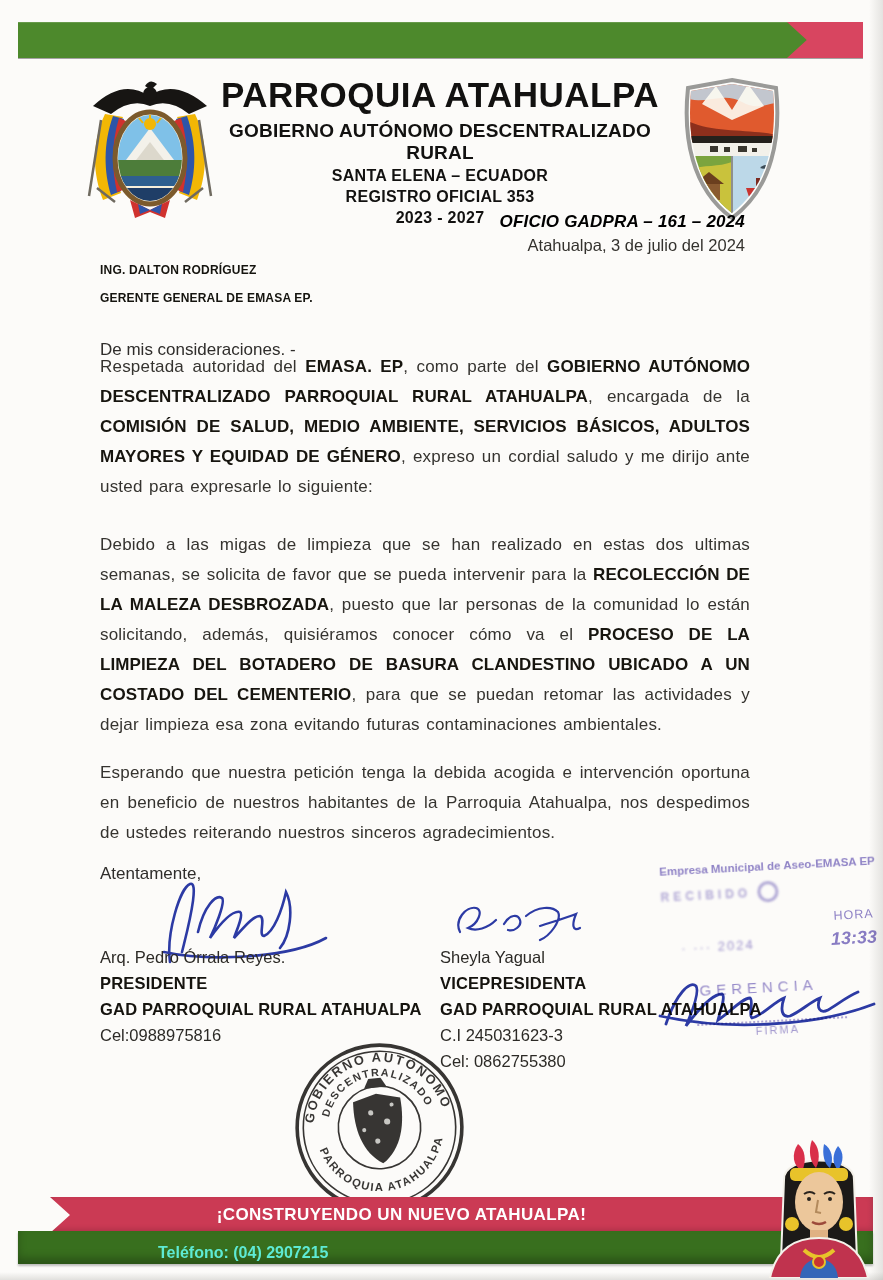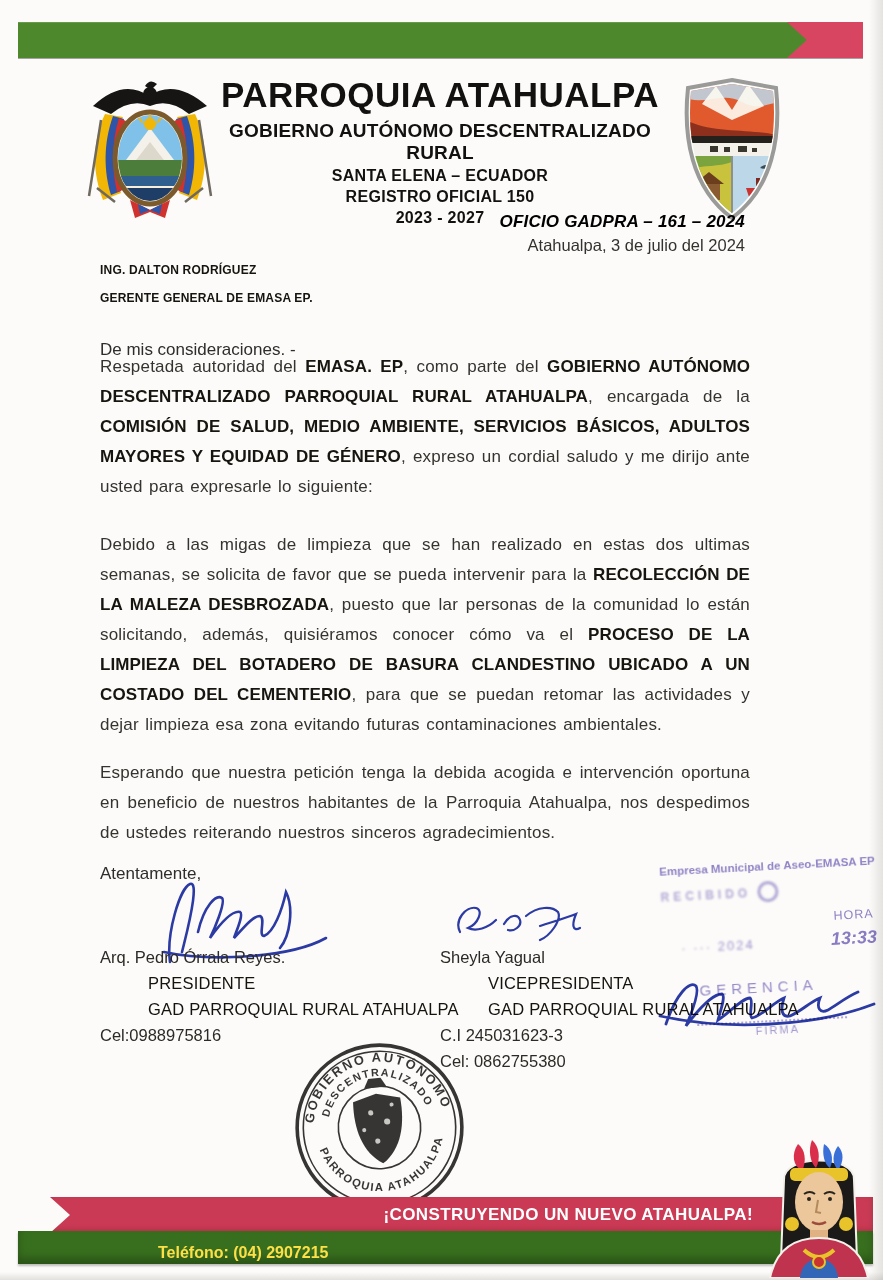--- a/index.html
+++ b/index.html
@@ -41,21 +41,21 @@
   
   .salut{position:absolute;left:100px;top:340px;font-size:17px;}
   .para{position:absolute;left:100px;width:650px;font-size:17px;line-height:30px;
     text-align:justify;letter-spacing:.2px;word-spacing:1.5px;color:#35332f;}
   .para .b{font-weight:800;color:#17150f;letter-spacing:.1px;}
   .p1{top:352px;} .p2{top:530px;} .p3{top:758px;}
   .closing{position:absolute;left:100px;top:864px;font-size:17px;}
 
   
   .sig-col{position:absolute;top:944px;font-size:16.5px;line-height:26px;color:#2c2a26;}
-  .sig-col .t{font-weight:400;color:#15130e;letter-spacing:.2px;margin-left:48px;}
+  .sig-col .t{font-weight:700;color:#15130e;letter-spacing:.2px;}
   .col-left{left:100px;} .col-right{left:440px;}
   .sig-svg{position:absolute;mix-blend-mode:multiply;}
   .sig-pedro{left:140px;top:872px;}
   .sig-sheyla{left:448px;top:896px;}
   .sig-stamp{left:652px;top:968px;z-index:6;}
 
   
   .rstamp{position:absolute;left:664px;top:860px;width:216px;height:200px;
     color:var(--stamp-purple,#7e70c2);transform:rotate(-3deg);
     mix-blend-mode:multiply;z-index:5;}
@@ -69,29 +69,29 @@
   .rs-firma-line{position:absolute;left:30px;top:160px;width:150px;border-top:2px dotted currentColor;opacity:.6;}
   .rs-firma{position:absolute;left:88px;top:164px;font-size:11px;letter-spacing:2px;filter:blur(.5px);opacity:.7;}
 
   
   .round-stamp{position:absolute;left:292px;top:1040px;mix-blend-mode:multiply;opacity:.86;}
 
   
   .foot-red{position:absolute;left:50px;top:1197px;width:823px;height:36px;
     background:var(--footer-red,#cb3a54);
     clip-path:polygon(0 0,100% 0,100% 100%,0 100%,20px 50%);
-    display:flex;align-items:center;justify-content:flex-end;
+    display:flex;align-items:center;justify-content:center;
     color:#fff;font-weight:800;font-size:17px;letter-spacing:.4px;
     box-shadow:inset 0 -3px 6px rgba(0,0,0,.18);}
   .foot-red span{margin-right:120px;}
   .foot-green{position:absolute;left:18px;top:1231px;width:855px;height:33px;
     background:var(--footer-green,#386f1e);
     display:flex;align-items:center;justify-content:space-between;
     padding:10px 150px 0 140px;box-sizing:border-box;
-    color:#fde047;font-weight:800;font-size:16px;
+    color:#5eead4;font-weight:800;font-size:16px;
     box-shadow:inset 0 -6px 8px rgba(0,0,0,.25), 0 2px 2px rgba(0,0,0,.25);}
   .woman{position:absolute;left:764px;top:1138px;z-index:8;}
 </style>
 </head>
 <body style="--banner-green: #4d892c; --banner-red: #d84560; --footer-red: #cb3a54; --footer-green: #386f1e; --ink-blue: #2c3ba8; --stamp-purple: #7e70c2; --text: #2f2d2b; --heading: #121110;">
 
 <div class="page">
 
   <div class="top-bar"></div>
   <div class="top-bar-red"></div>
@@ -160,21 +160,21 @@
       <rect x="84" y="102" width="4" height="10" fill="#7c2a20"></rect>
       <path d="M88,92 q6,-6 12,0 q-6,2 -12,0" fill="#3a4a55"></path>
       <line x1="60" y1="80" x2="60" y2="140" stroke="#8f8f8d" stroke-width="2"></line>
     </g>
   </svg>
 
   <div class="hdr-center">
     <div class="hdr-title">PARROQUIA ATAHUALPA</div>
     <div class="hdr-sub1">GOBIERNO AUTÓNOMO DESCENTRALIZADO RURAL</div>
     <div class="hdr-sub2">SANTA ELENA – ECUADOR</div>
-    <div class="hdr-sub3">REGISTRO OFICIAL 150</div>
+    <div class="hdr-sub3">REGISTRO OFICIAL 353</div>
     <div class="hdr-sub4">2023 - 2027</div>
   </div>
 
   <div class="oficio">OFICIO GADPRA – 161 – 2024</div>
   <div class="dateline">Atahualpa, 3 de julio del 2024</div>
 
   <div class="addr">
     <div>ING. DALTON RODRÍGUEZ</div>
     <div>GERENTE GENERAL DE EMASA EP.</div>
   </div>

